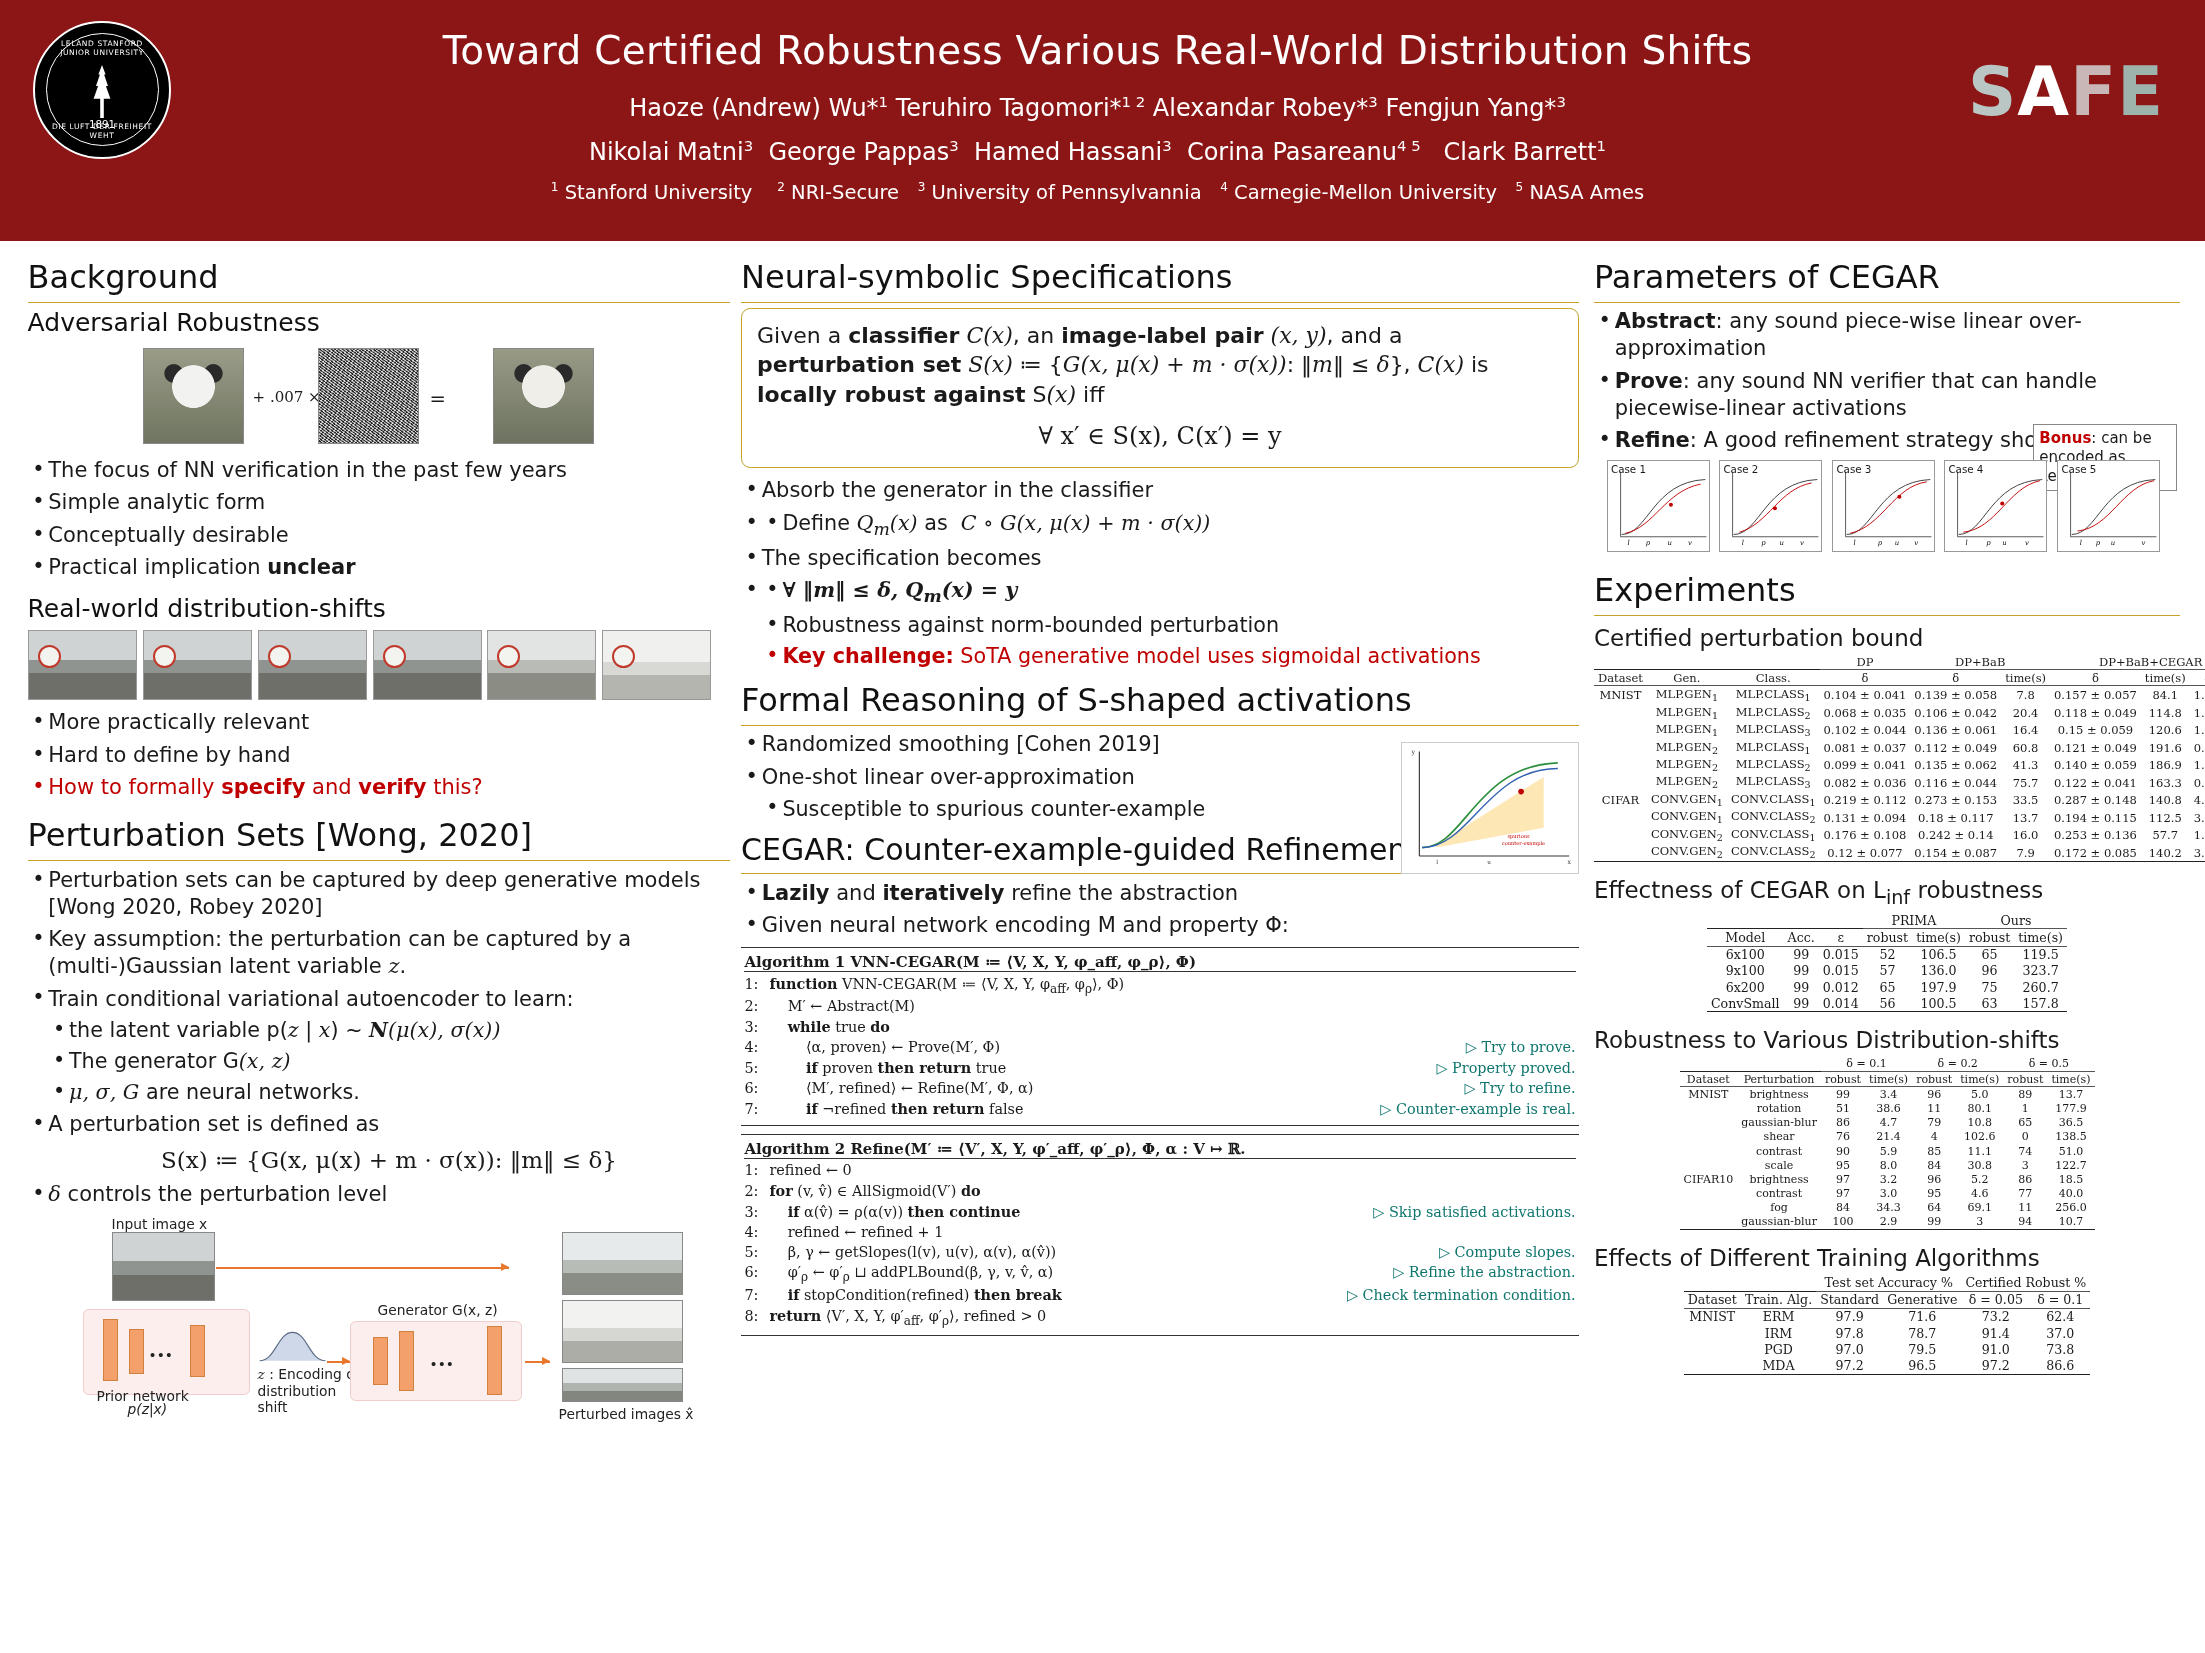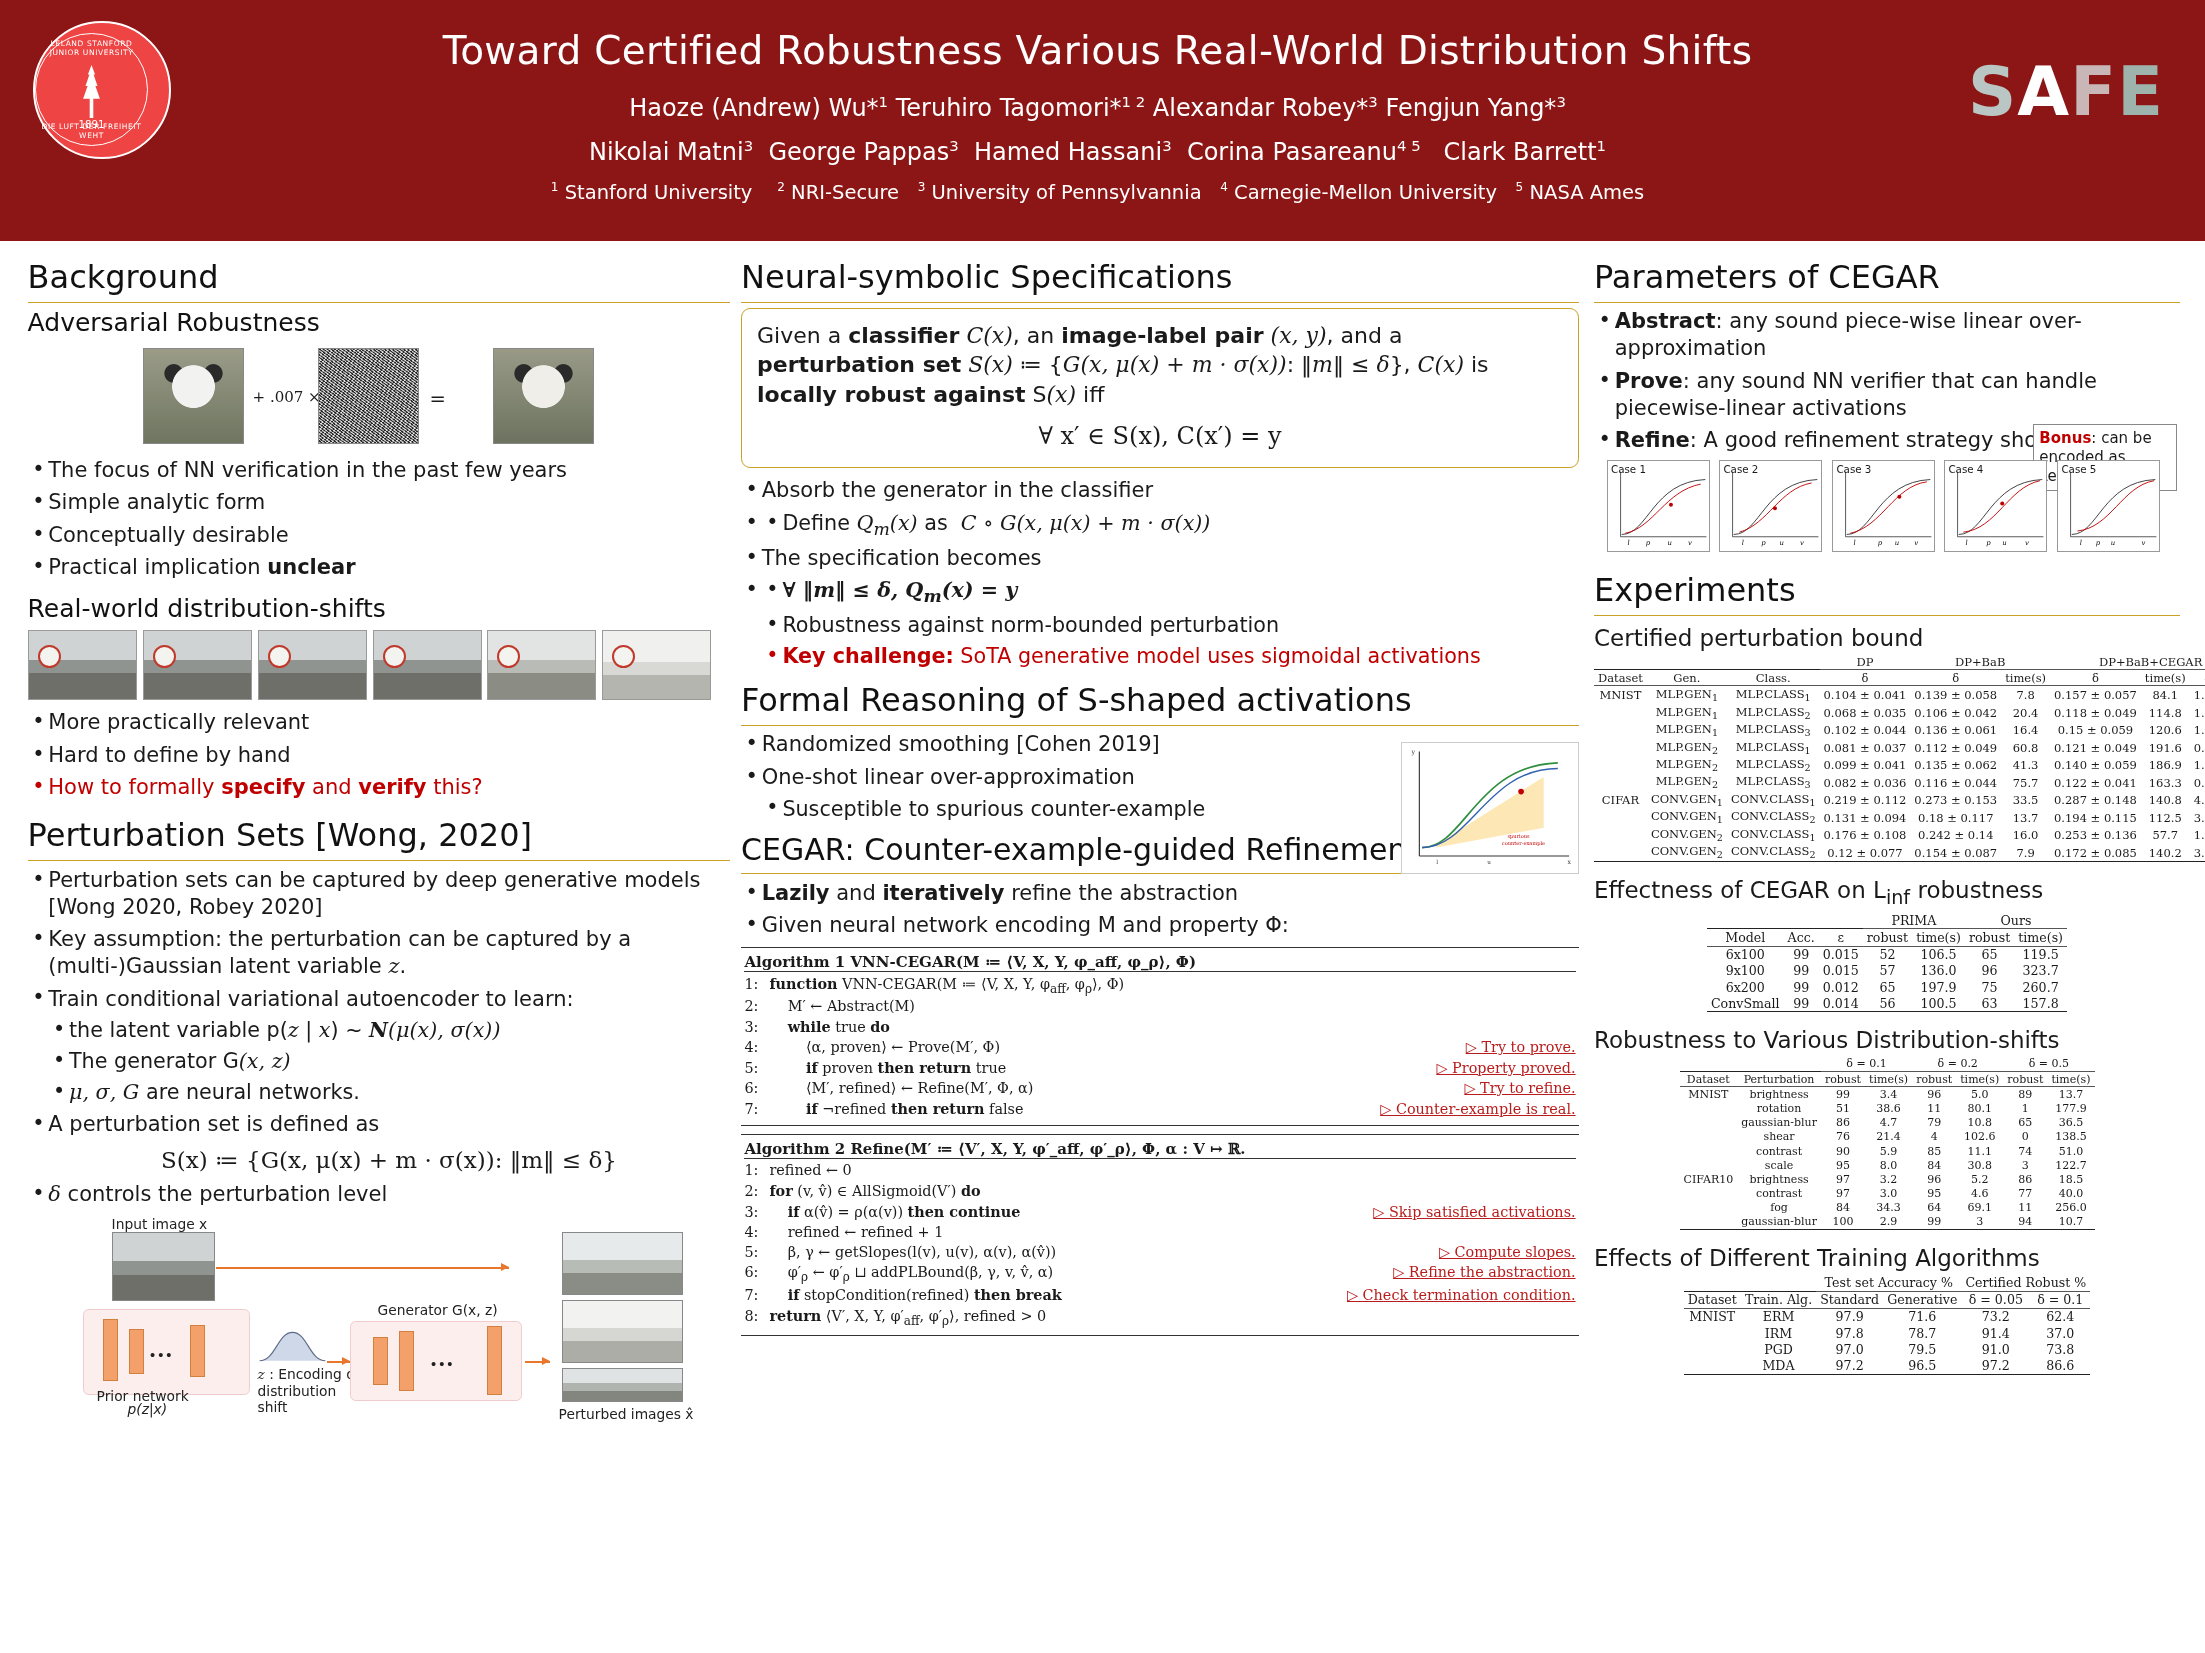--- a/index.html
+++ b/index.html
@@ -32,22 +32,22 @@
   }
   .header .affils {
     position:absolute; left:322px; top:180px; width:1551px;
     text-align:center; font-size:19.5px;
   }
   .sup { font-size:0.62em; vertical-align:super; }
 
   
   .seal {
     position:absolute; left:33px; top:20.7px; width:138px; height:138px;
-    border-radius:50%; border:2.9px solid #fff; background:#ef4444;
-    display:flex; align-items:center; 
+    border-radius:50%; border:2.9px solid #fff; background:#000000;
+    display:flex; align-items:center; justify-content:center;
   }
   .seal .inner {
     width:113px; height:113px; border-radius:50%; border:1.7px solid #fff;
     display:flex; flex-direction:column; align-items:center; justify-content:center;
     position:relative;
   }
   .seal .ring-text-top {
     position:absolute; top:4.6px; width:100%; text-align:center;
     font-size:7.5px; letter-spacing:0.6px; color:#fff;
   }
@@ -177,21 +177,21 @@
 
   
   .algbox {
     margin-top:8px; border-top:1.1px solid #333; border-bottom:1.1px solid #333;
     padding:4.6px 3.4px 5.7px 3.4px; font-family:"DejaVu Serif", serif; font-size:14.4px;
   }
   .algtitle { font-weight:bold; font-size:15px; margin-bottom:2.3px; border-bottom:0.6px solid #333; padding-bottom:0;}
   .algrow { display:flex; align-items:baseline; line-height:1.38; }
   .algnum { width:25px; flex:0 0 25px; }
   .algbody { flex:1 1 auto; }
-  .algcom { color:#b91c1c; white-space:nowrap; padding-left:11.5px;text-decoration:underline; }
+  .algcom { color:#0f766e; white-space:nowrap; padding-left:11.5px; }
   .kw { font-weight:bold; }
 
   
   .sfig {
     position:absolute; right:0px; top:10.3px; width:178px; height:132px;
     border:0.6px solid #ccc; background:#fff;
   }
 
   
   .cases { position:relative; margin-top:5.7px; height:103px; }

